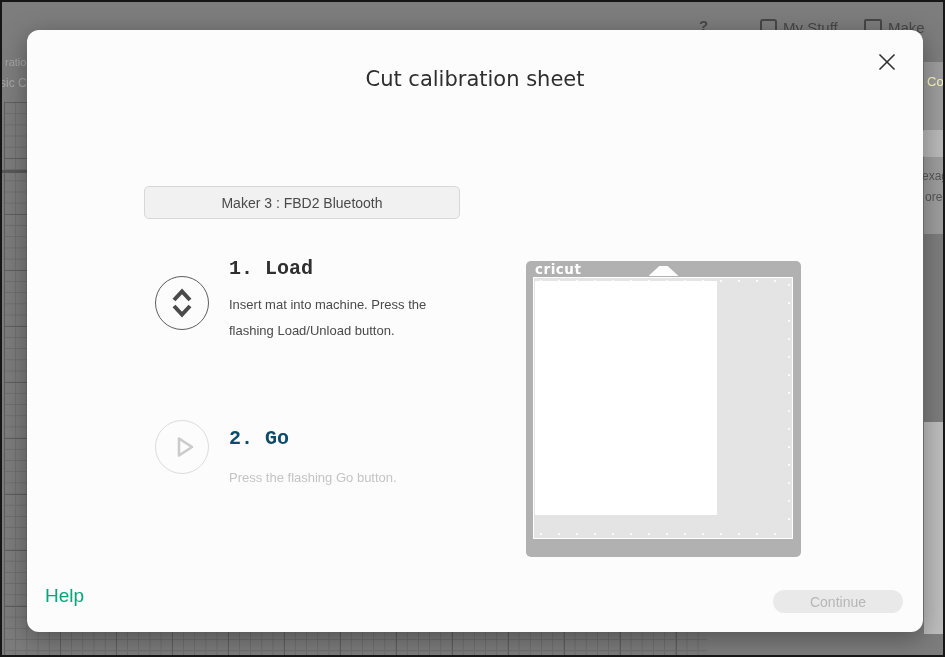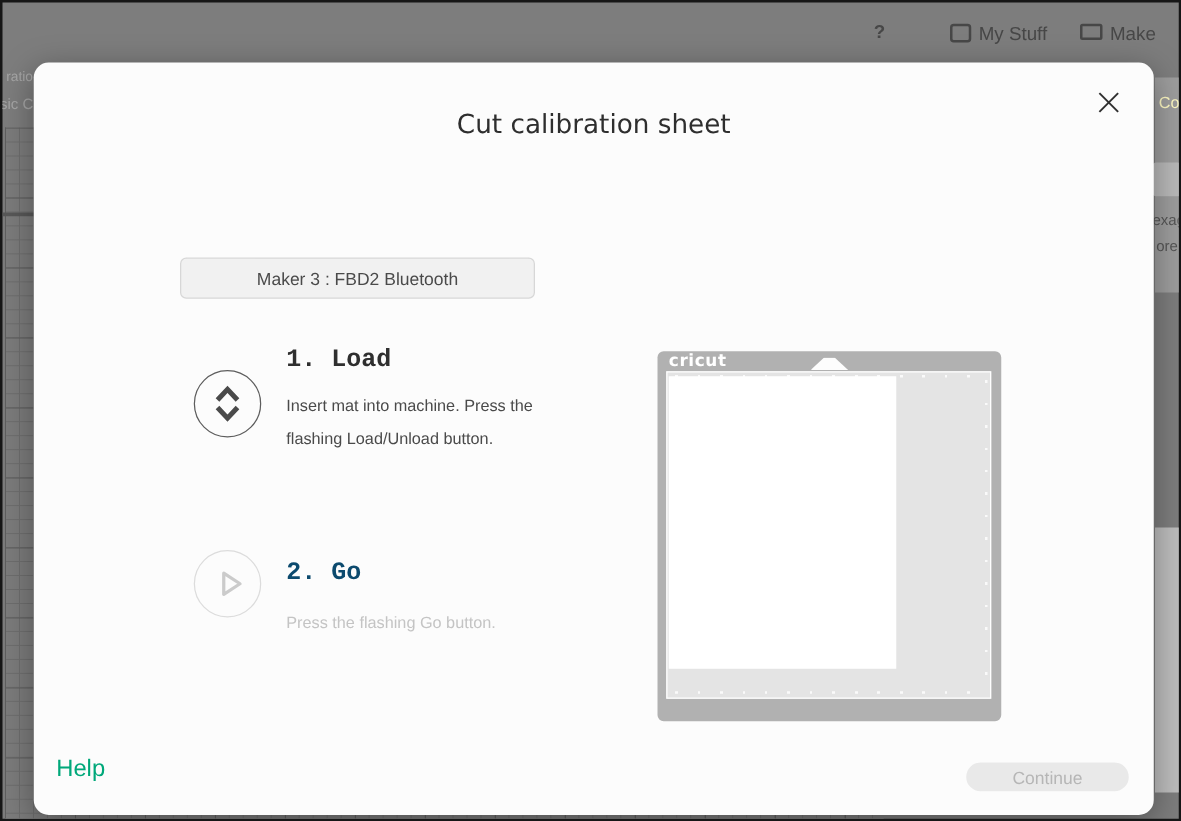--- a/index.html
+++ b/index.html
@@ -39,33 +39,32 @@
   .tb-mystuff { left:781px; }
   .tb-monitor { position:absolute; left:862px; top:17px; width:18px; height:13px;
             border:2px solid #474747; border-radius:2px; }
   .tb-make { left:886px; }
 
   
   .modal {
     position: absolute; left: 25px; top: 28px; width: 896px; height: 602px;
     background: #fcfcfc; border-radius: 12px;
     box-shadow: 0 6px 26px rgba(0,0,0,.35);
-    margin-top: 20px;
   }
   .close-btn {
     position:absolute; right:24px; top:21px; width:24px; height:24px;
     background:none; border:none; cursor:pointer; padding:0;
   }
   .dlg-title {
     position:absolute; left:0; right:0; top:37px;
     text-align:center; font-size:21px; font-weight:500; color:#2e2e2e;
     font-family:"DejaVu Sans","Liberation Sans",sans-serif;
   }
   .machine-btn {
-    position:absolute; left:117px; top:156px; width:284px; height:33px;
+    position:absolute; left:117px; top:156px; width:316px; height:33px;
     background:#f1f1f1; border:1px solid #d7d7d7; border-radius:5px;
     font-size:14px; color:#4a4a4a; font-family:inherit; cursor:pointer;
   }
   .step-icon {
     position:absolute; width:54px; height:54px; border-radius:50%;
     display:flex; align-items:center; justify-content:center; background:#fcfcfc;
   }
   .step1-icon { left:128px; top:246px; border:1.5px solid #5d5d5d; }
   .step2-icon { left:128px; top:390px; border:1.5px solid #dcdcdc; }
   .step-block { position:absolute; left:202px; }

